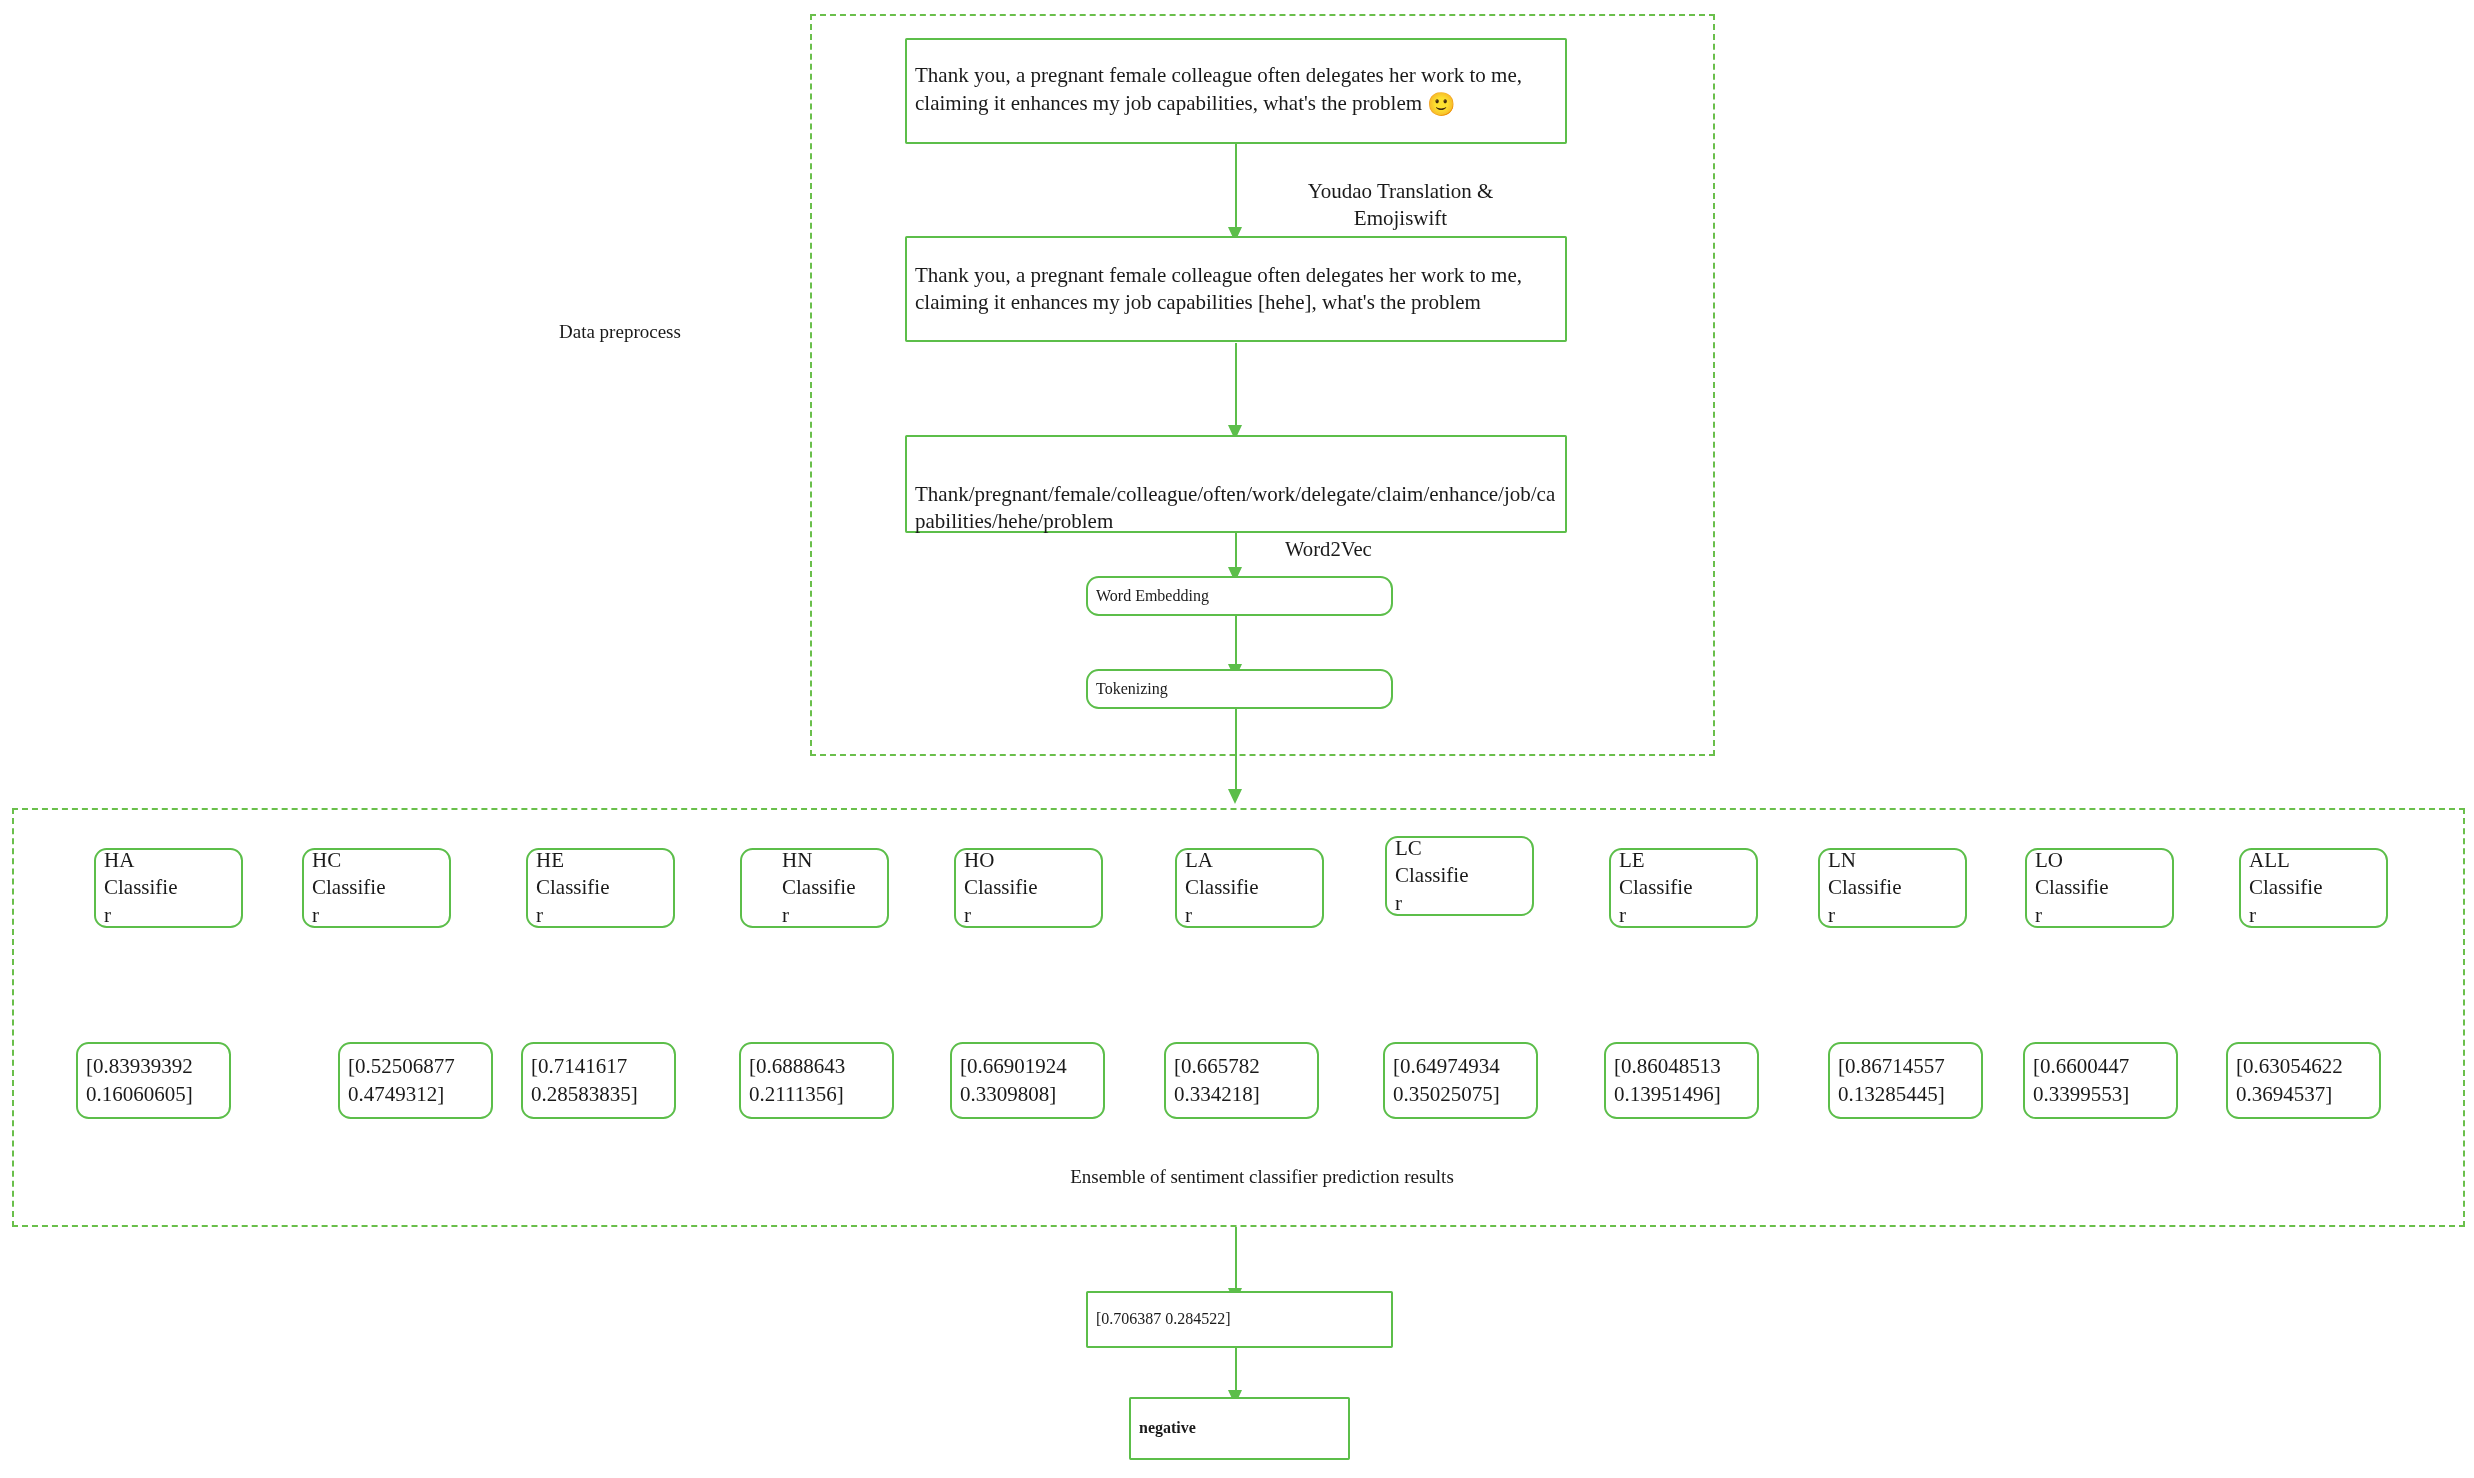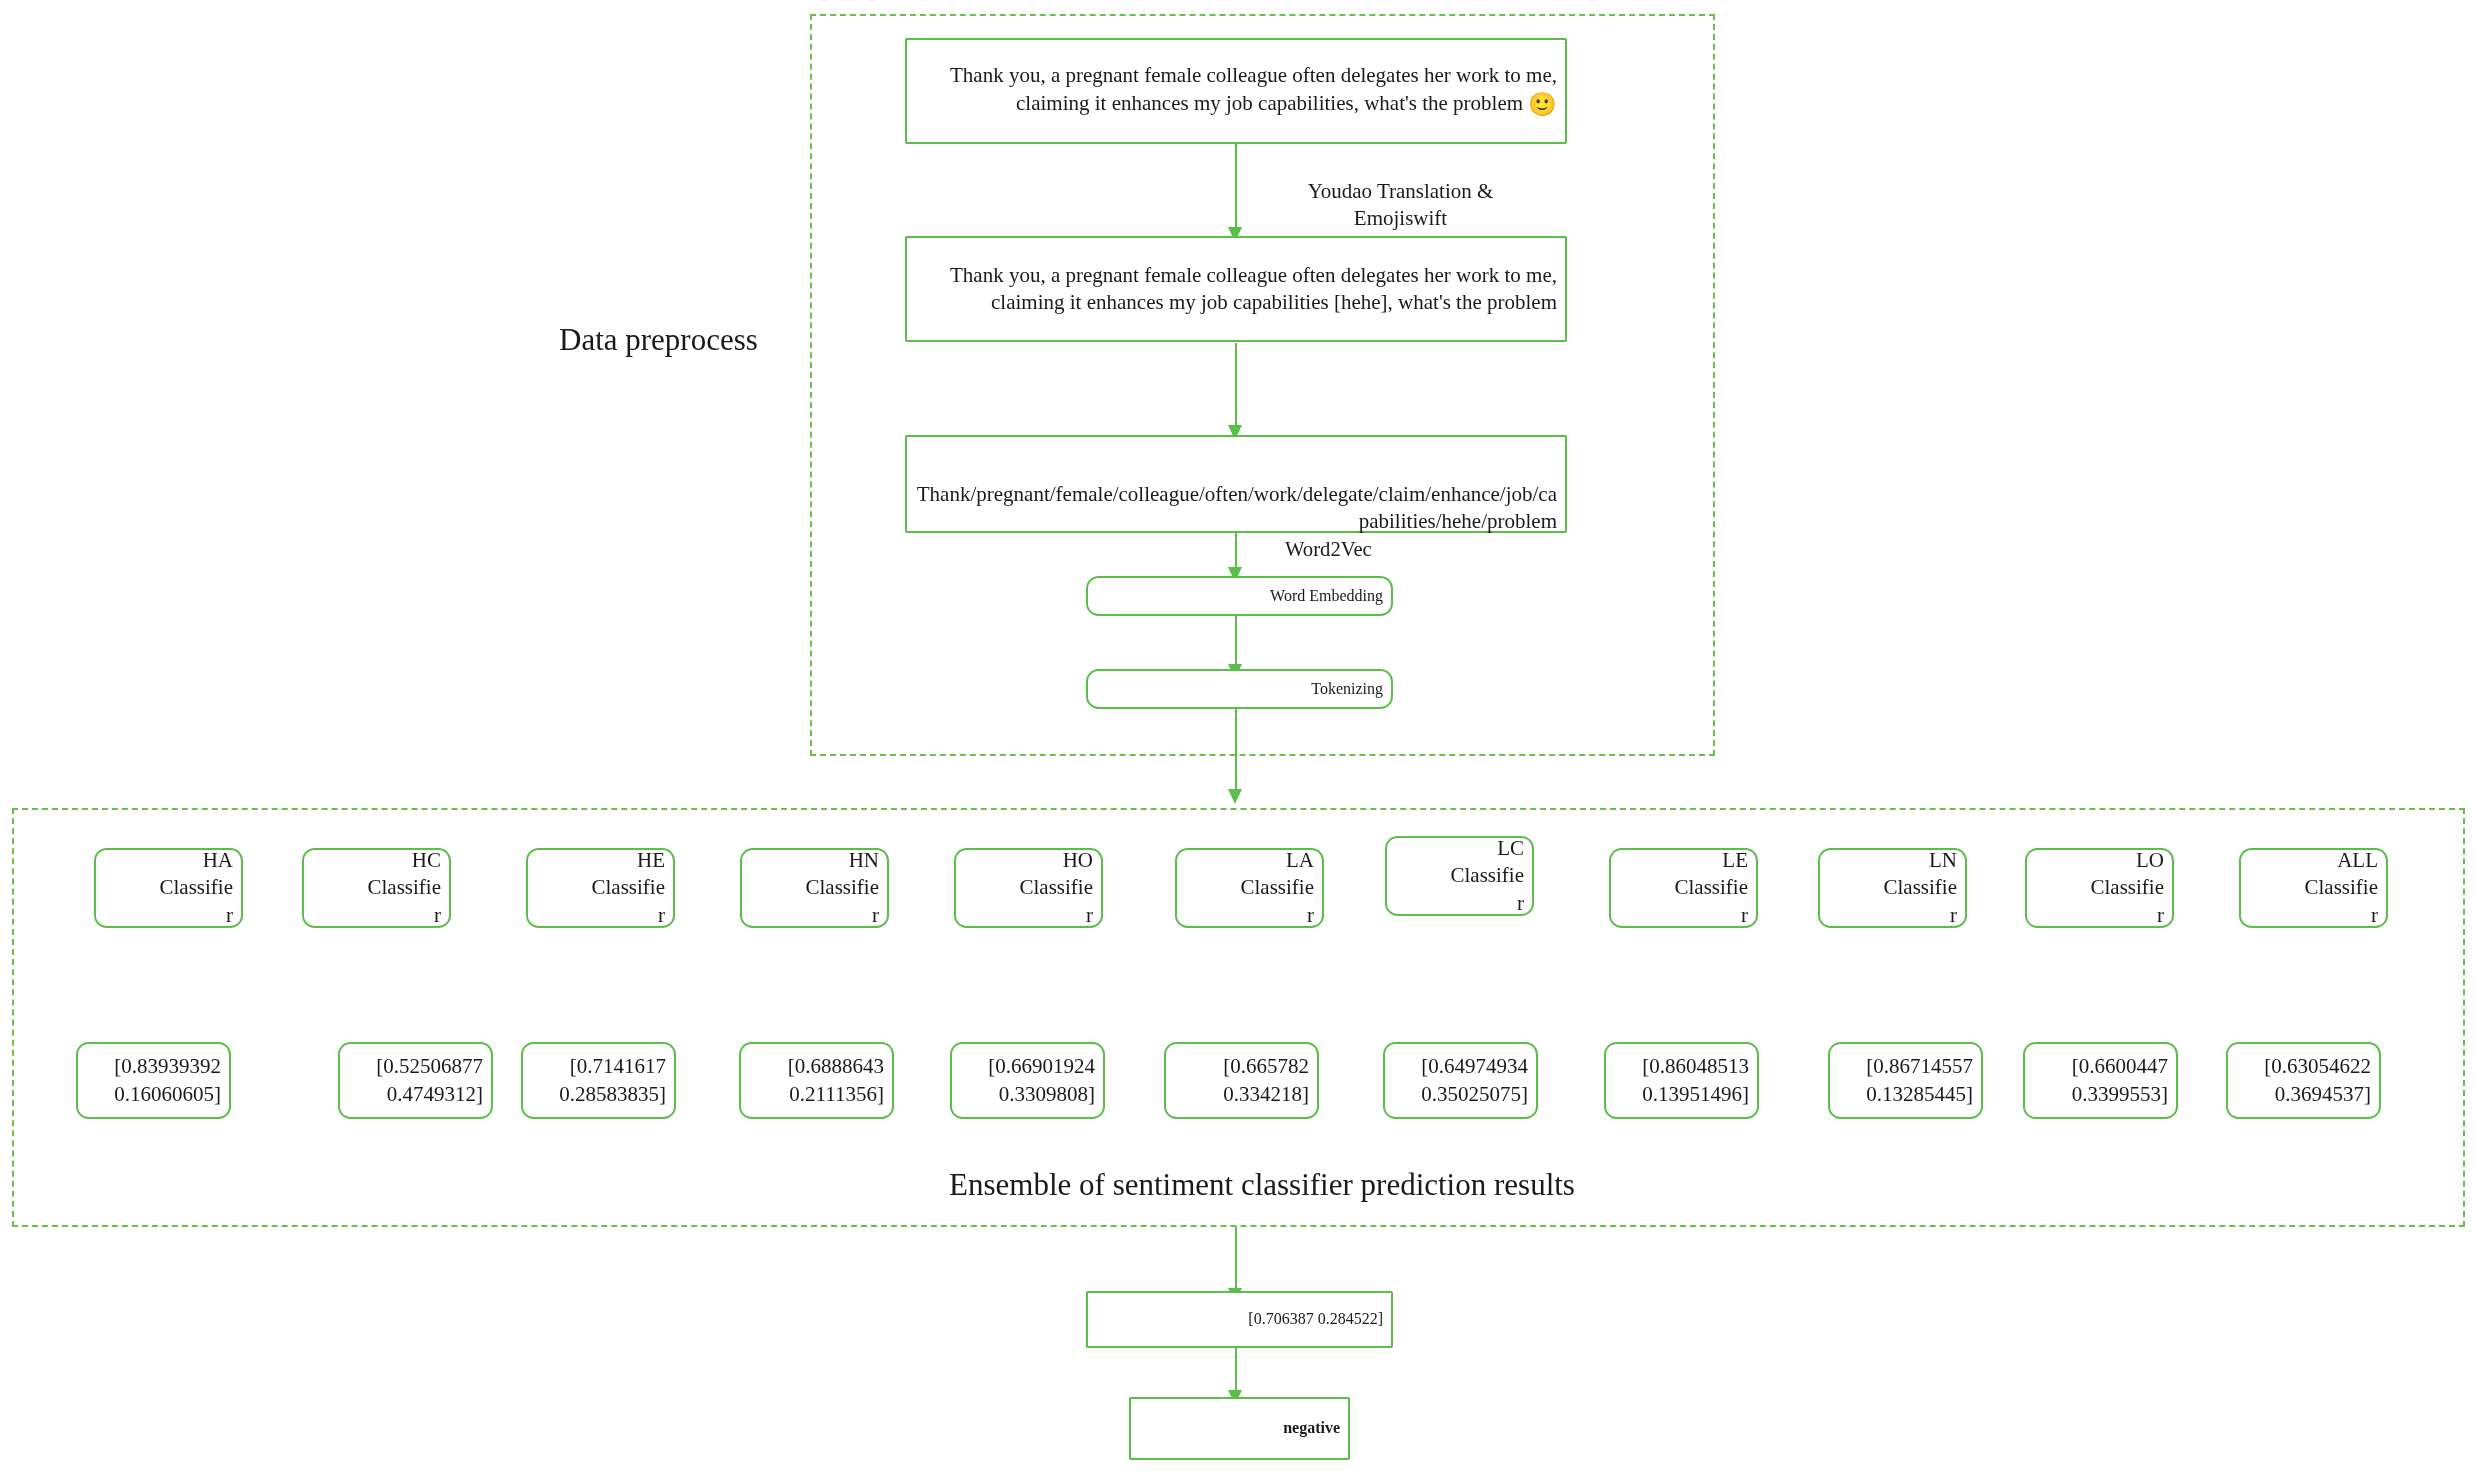--- a/index.html
+++ b/index.html
@@ -28,29 +28,29 @@
   }
   
   .node {
     position: absolute;
     box-sizing: border-box;
     border: 2.3px solid #5cbe4a;
     background: #ffffff;
     display: flex;
     align-items: center;
     justify-content: center;
-    text-align: right;
+    text-align: left;
     line-height: 1.30;
     color: #1a1a1a;
   }
   .node.rounded { border-radius: 12.6px; }
   .node.sharp { border-radius: 1.7px; }
   .node-text { display: block; width: 100%; padding: 0 8px; box-sizing: border-box; }
 
-  .txt-big { font-size: 31px; }
+  .txt-big { font-size: 19px; }
   .txt-mid { font-size: 16px; }
   .txt-small { font-size: 21px; }
   .txt-vec { font-size: 20.7px; }
   .bold { font-weight: bold; }
 
   
   .label {
     position: absolute;
     color: #1a1a1a;
     line-height: 1.30;

